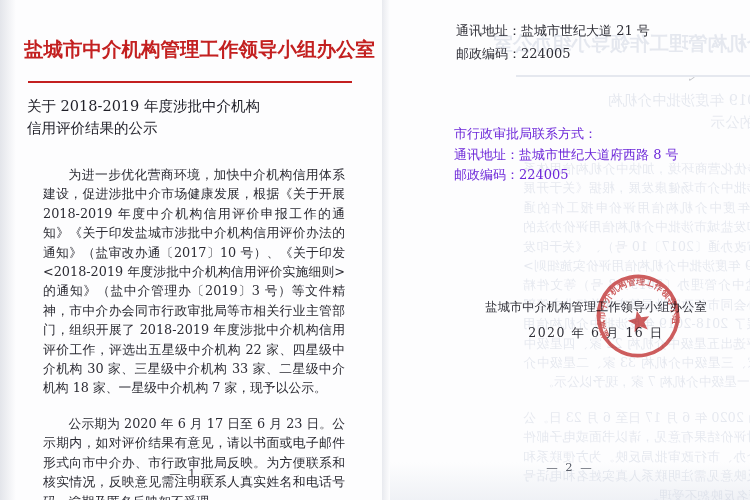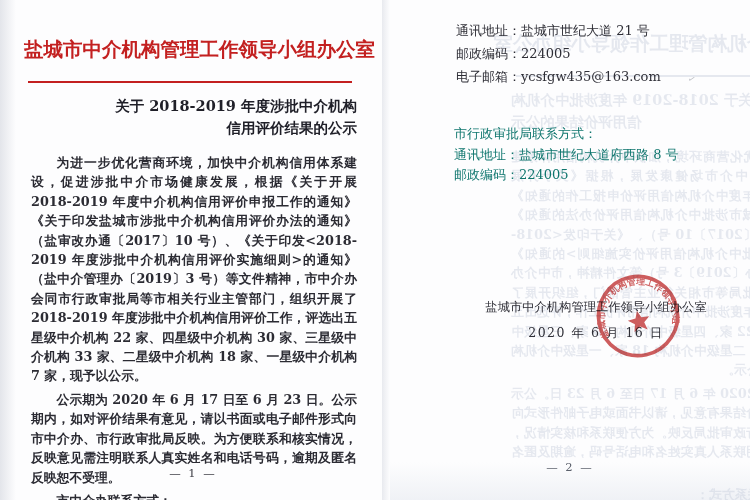--- a/index.html
+++ b/index.html
@@ -13,32 +13,32 @@
       background:linear-gradient(90deg,rgba(185,190,202,.38),rgba(255,255,255,0));pointer-events:none;}
   .shade-gutter{position:absolute;left:382px;top:0;width:8px;height:100%;
       background:linear-gradient(90deg,rgba(150,158,178,.20),rgba(255,255,255,0));pointer-events:none;}
   .shade-bottom{position:absolute;left:390px;bottom:0;width:360px;height:38px;
       background:linear-gradient(0deg,rgba(198,206,220,.25),rgba(255,255,255,0));pointer-events:none;}
   
   .red-header{position:absolute;left:24px;top:36px;width:334px;text-align:center;
       font-family:"DejaVu Sans","Liberation Sans",sans-serif;font-weight:bold;
       font-size:19.5px;color:#c32020;white-space:nowrap;}
   .red-rule{position:absolute;left:28px;top:81px;width:324px;height:2px;background:#c32020;}
-  .doc-title{position:absolute;left:27px;top:95px;width:330px;text-align:right;
-      font-weight:bold;font-size:14.5px;line-height:22px;color:#1f1f28;}
+  .doc-title{position:absolute;left:27px;top:95px;width:330px;text-align:left;
+      font-weight:normal;font-size:14.5px;line-height:22px;color:#1f1f28;}
   .body-text{position:absolute;left:27px;top:149px;width:334px;font-size:12.8px;
       line-height:19.4px;text-align:justify;color:#2b2b33;}
-  .body-text p{margin:4px;text-indent:2em;font-weight:bold;}
+  .body-text p{margin:16px;text-indent:2em;}
   .pnum{position:absolute;left:0;width:100%;text-align:center;font-size:11.5px;
       color:#3a3a42;letter-spacing:2px;}
   .pnum.p1{bottom:20px;}
   .pnum.p2{bottom:26px;color:#555a66;}
   
   .contact1{position:absolute;left:66px;top:20px;font-size:13px;line-height:22.8px;color:#2e2e36;}
-  .contact2{position:absolute;left:64px;top:124px;font-size:13px;line-height:20.6px;color:#0f766e;}
+  .contact2{position:absolute;left:64px;top:124px;font-size:13px;line-height:20.6px;color:#6d28d9;}
   .contact1 div,.contact2 div{white-space:nowrap;}
   .sig{position:absolute;right:34px;top:299px;width:240px;text-align:center;
       font-size:12.3px;color:#2e2e36;}
   .sig .date{margin-top:9px;font-size:12.5px;letter-spacing:1.5px;}
   .seal{position:absolute;left:204px;top:272px;width:88px;height:88px;opacity:.82;
       transform:rotate(-12deg);mix-blend-mode:multiply;pointer-events:none;}
   .pen-mark{position:absolute;left:298px;top:74px;font-size:9px;color:#a8aab2;
       transform:rotate(18deg);opacity:.75;}
   
   .bleed{position:absolute;left:0;top:0;width:360px;height:500px;overflow:hidden;
@@ -86,21 +86,20 @@
           <p>公示期为 2020 年 6 月 17 日至 6 月 23 日。公示期内，如对评价结果有意见，请以书面或电子邮件形式向市中介办、市行政审批局反映。为方便联系和核实情况，反映意见需注明联系人真实姓名和电话号码，逾期及匿名反映恕不受理。</p>
           <p>市中介办联系方式：</p>
           <p>联系人:陈昕、张敏敏</p>
         </div>
       </div>
     </div>
 
     <div class="contact1">
       <div>通讯地址：盐城市世纪大道 21 号</div>
       <div>邮政编码：224005</div>
-      <div>电子邮箱：ycsfgw435@163.com</div>
     </div>
 
     <span class="pen-mark">✓</span>
 
     <div class="contact2">
       <div>市行政审批局联系方式：</div>
       <div>通讯地址：盐城市世纪大道府西路 8 号</div>
       <div>邮政编码：224005</div>
     </div>
 

